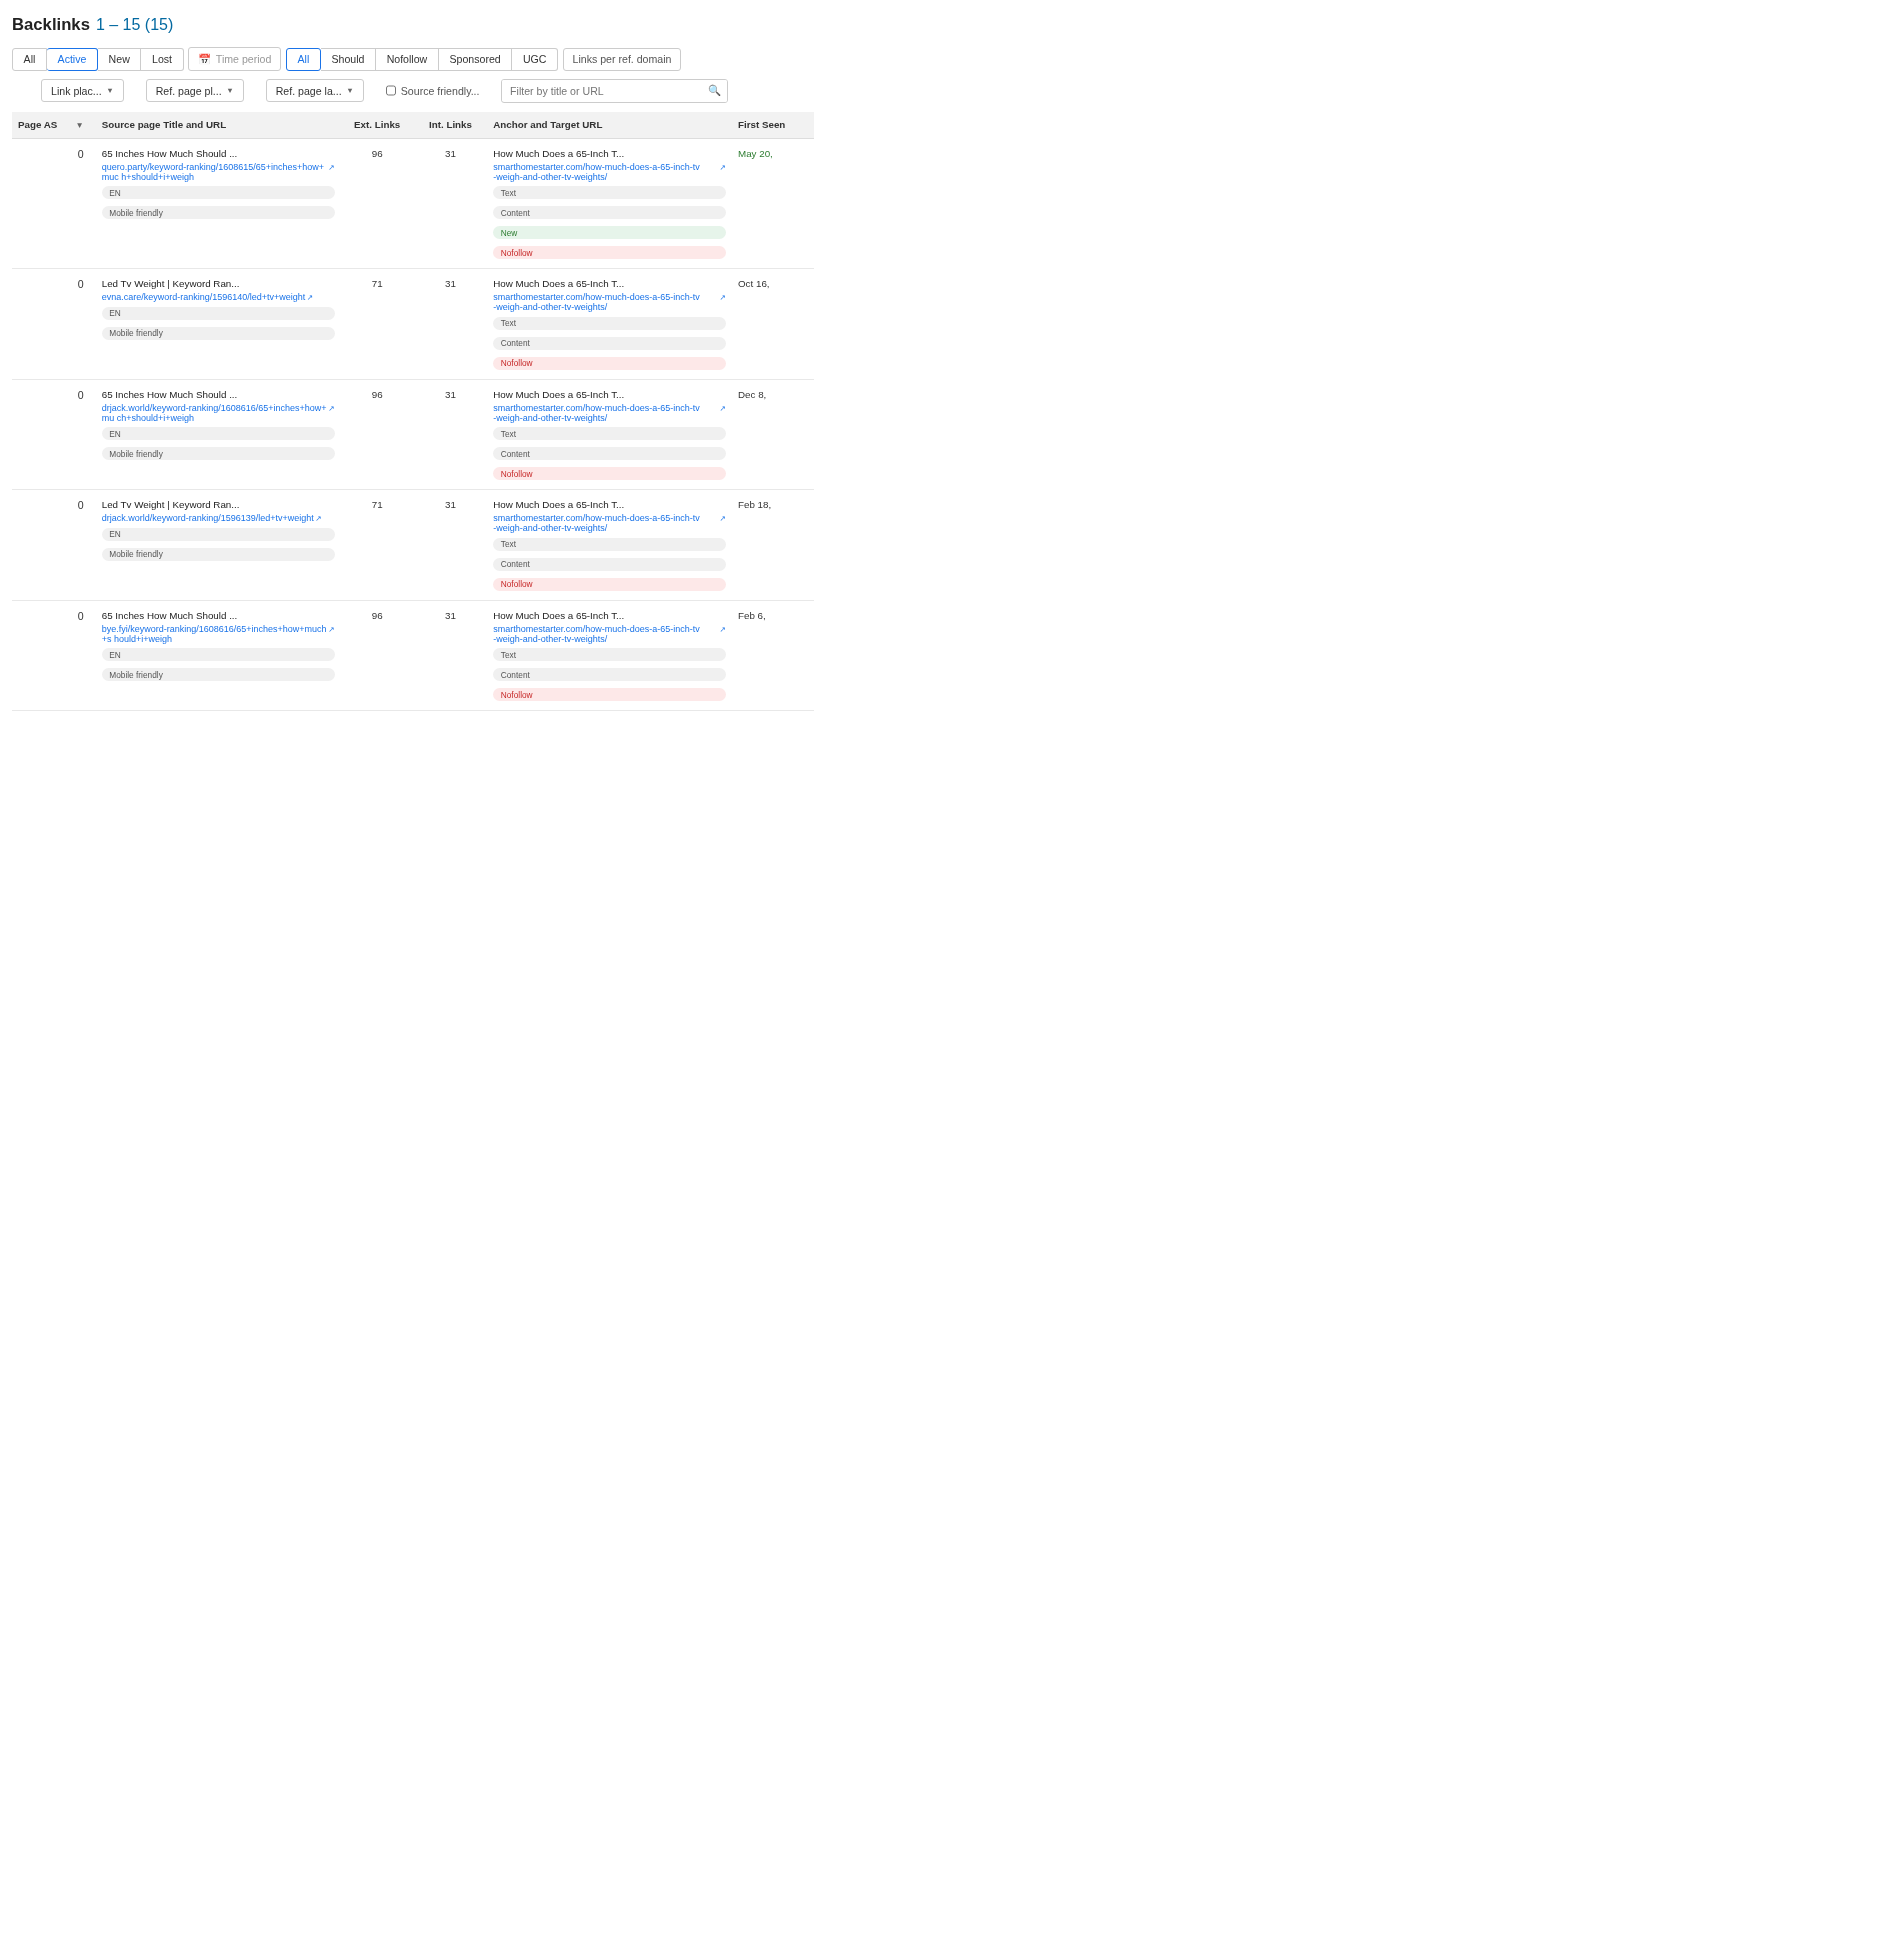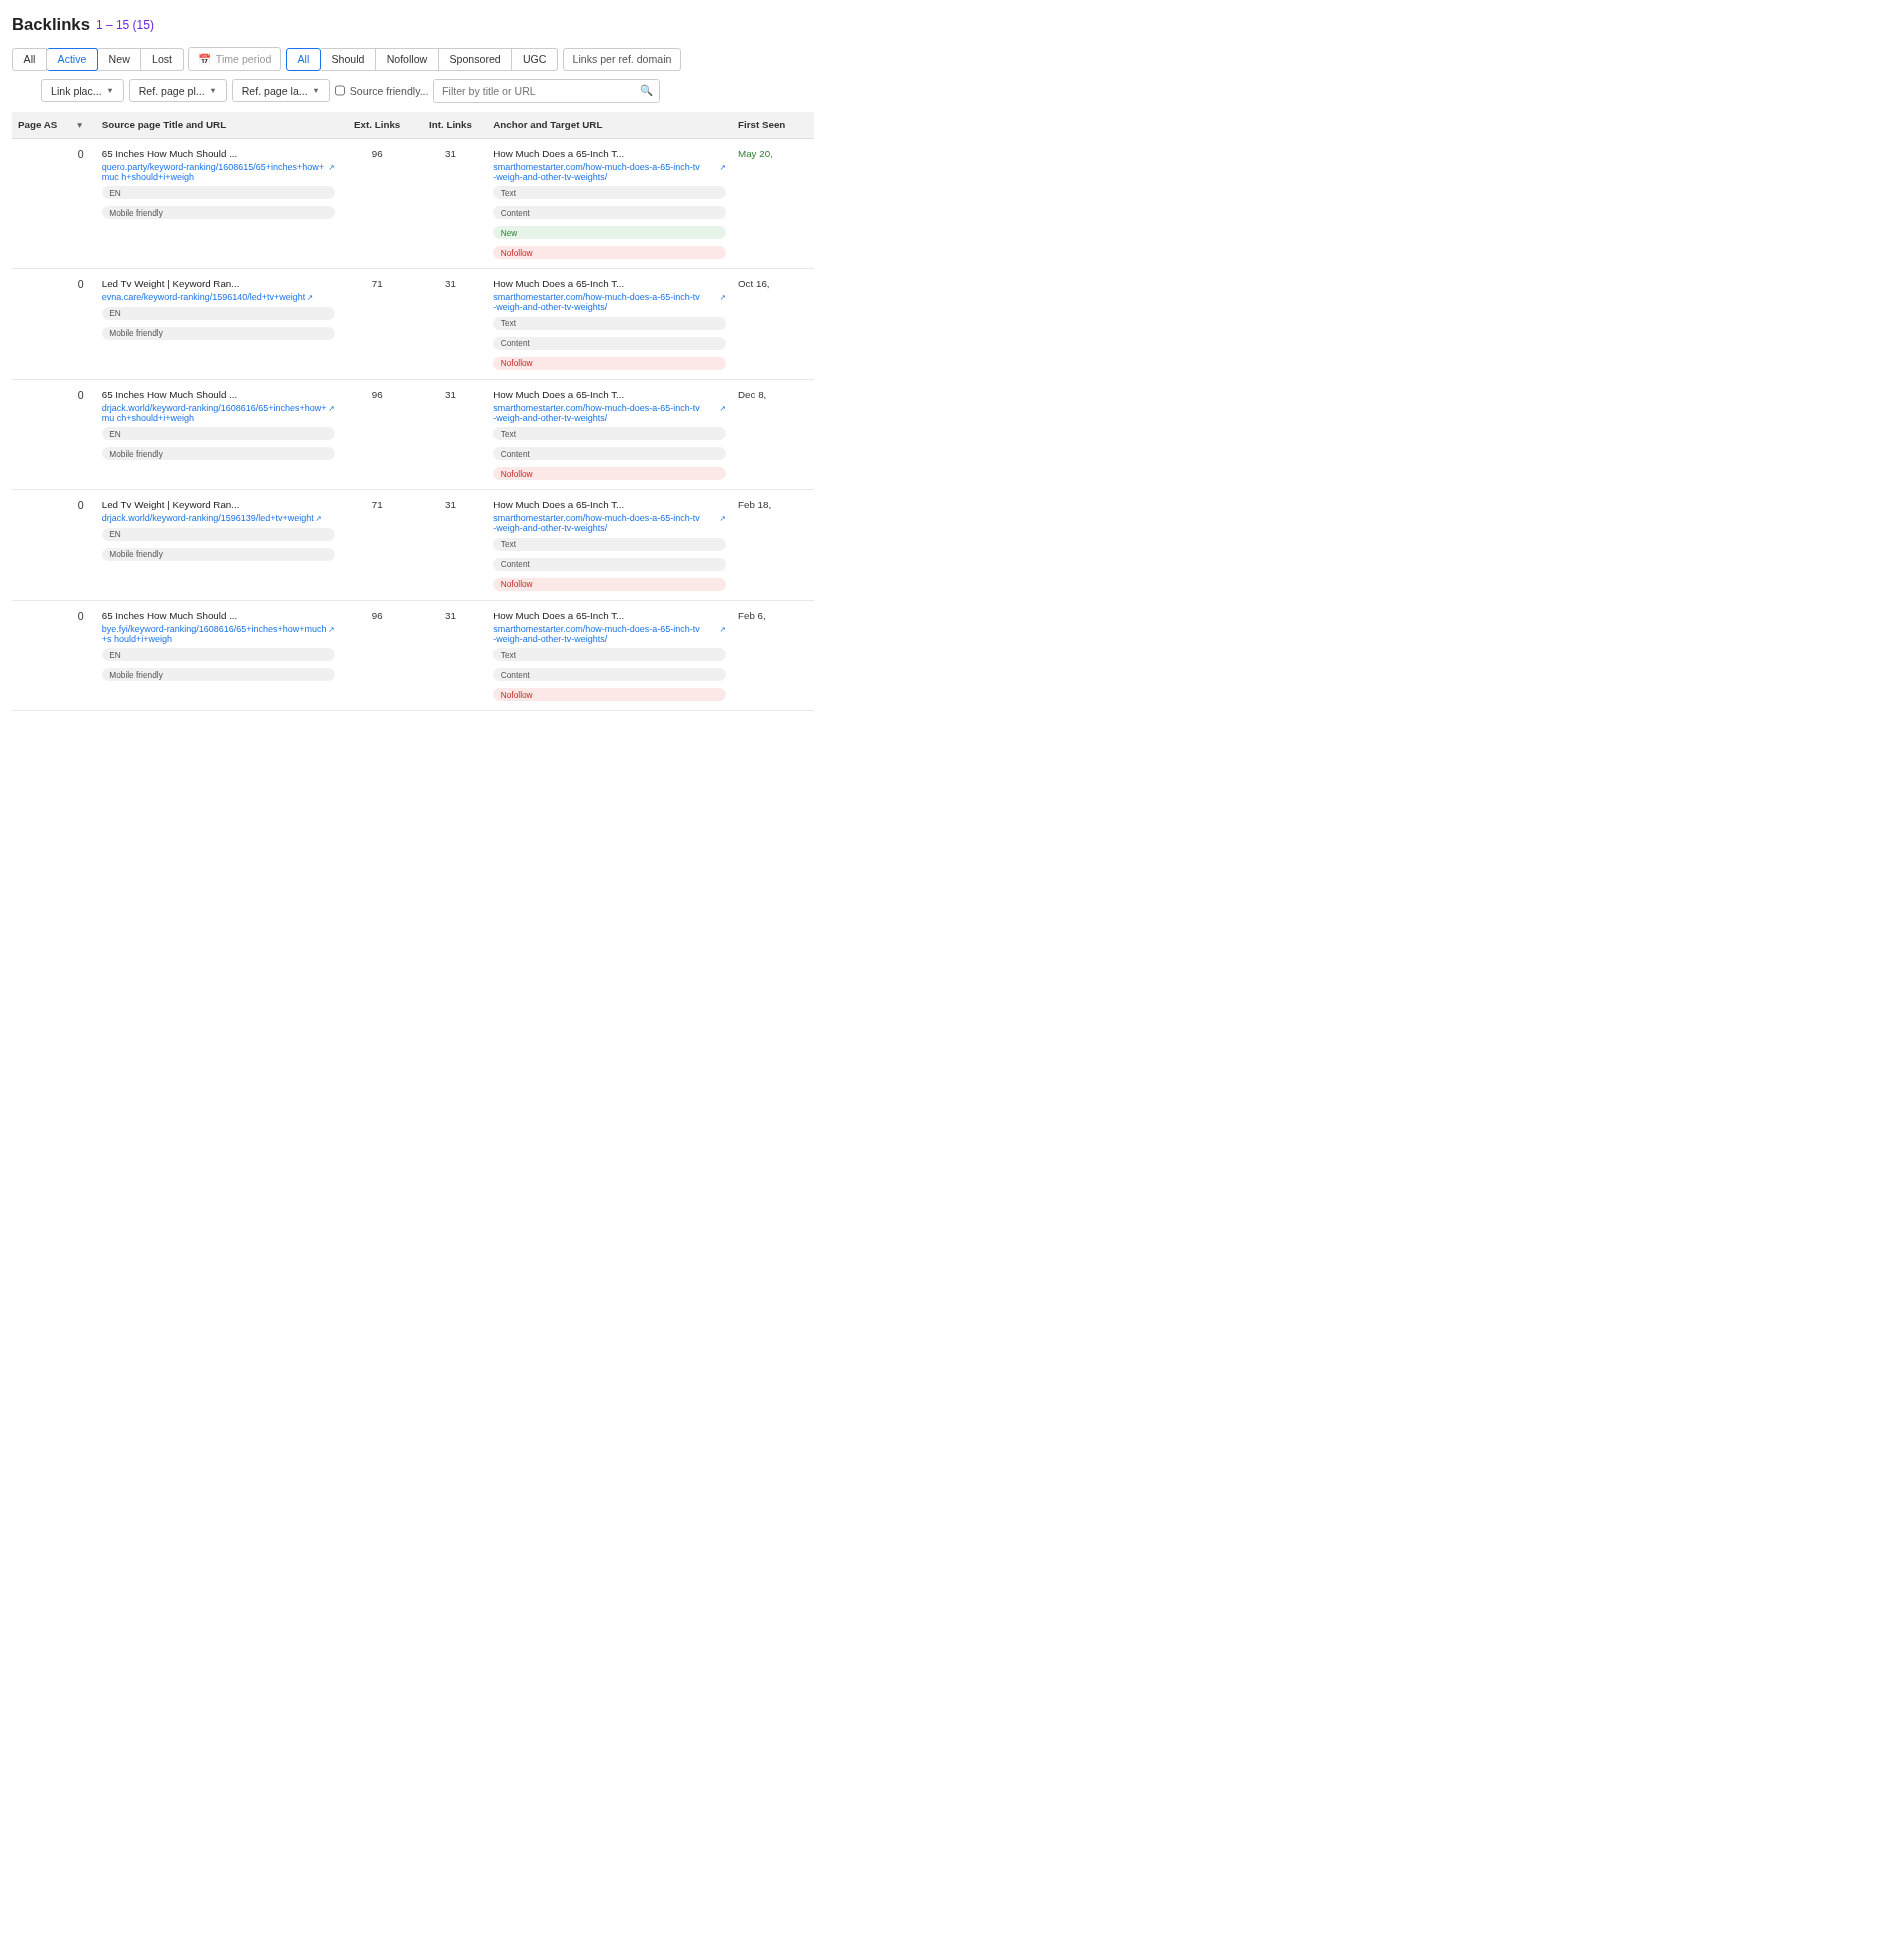--- a/index.html
+++ b/index.html
@@ -2,24 +2,24 @@
 <html style="font-size:12px"><head>
   <meta charset="utf-8">
   <style>
     * { box-sizing: border-box; margin: 0; padding: 0; }
     body { font-family: -apple-system, BlinkMacSystemFont, 'Segoe UI', Arial, sans-serif; font-size: 10.6px; background: #fff; color: #222; width: 826px; }
 
     .page-container { padding: 15px 12px; }
 
     .header { display: flex; align-items: center; gap: 6px; margin-bottom: 12px; }
     .header-title { font-size: 16.7px; font-weight: 700; }
-    .header-count { font-size: 12px; color: #6d28d9; }
+    .header-count { font-size: 16px; color: #0369a1; }
 
     .filter-row-1 { display: flex; align-items: center; gap: 4.5px; margin-bottom: 7.6px; flex-wrap: wrap; }
-    .filter-row-2 { display: flex; align-items: center; gap: 5px; margin-bottom: 0; flex-wrap: wrap; padding-left: 29px; }
+    .filter-row-2 { display: flex; align-items: center; gap: 22px; margin-bottom: 0; flex-wrap: wrap; padding-left: 29px; }
 
     .btn-group { display: flex; gap: 0; }
     .btn { border: 0.8px solid #ccc; background: #fff; padding: 4.5px 10.6px; cursor: pointer; font-size: 10.6px; color: #333; border-radius: 3px; white-space: nowrap; }
     .btn + .btn { border-left: none; border-radius: 0; }
     .btn:first-child { border-radius: 3px 0 0 3px; }
     .btn:last-child { border-radius: 0 3px 3px 0; }
     .btn.active { border-color: #1a73e8; color: #1a73e8; background: #fff; border-radius: 3px; z-index: 1; border-width: 1.5px; }
     .btn.standalone { border-radius: 3px; border: 0.8px solid #ccc; }
     .btn.standalone.active { border-color: #1a73e8; color: #1a73e8; border-width: 1.5px; }
 

